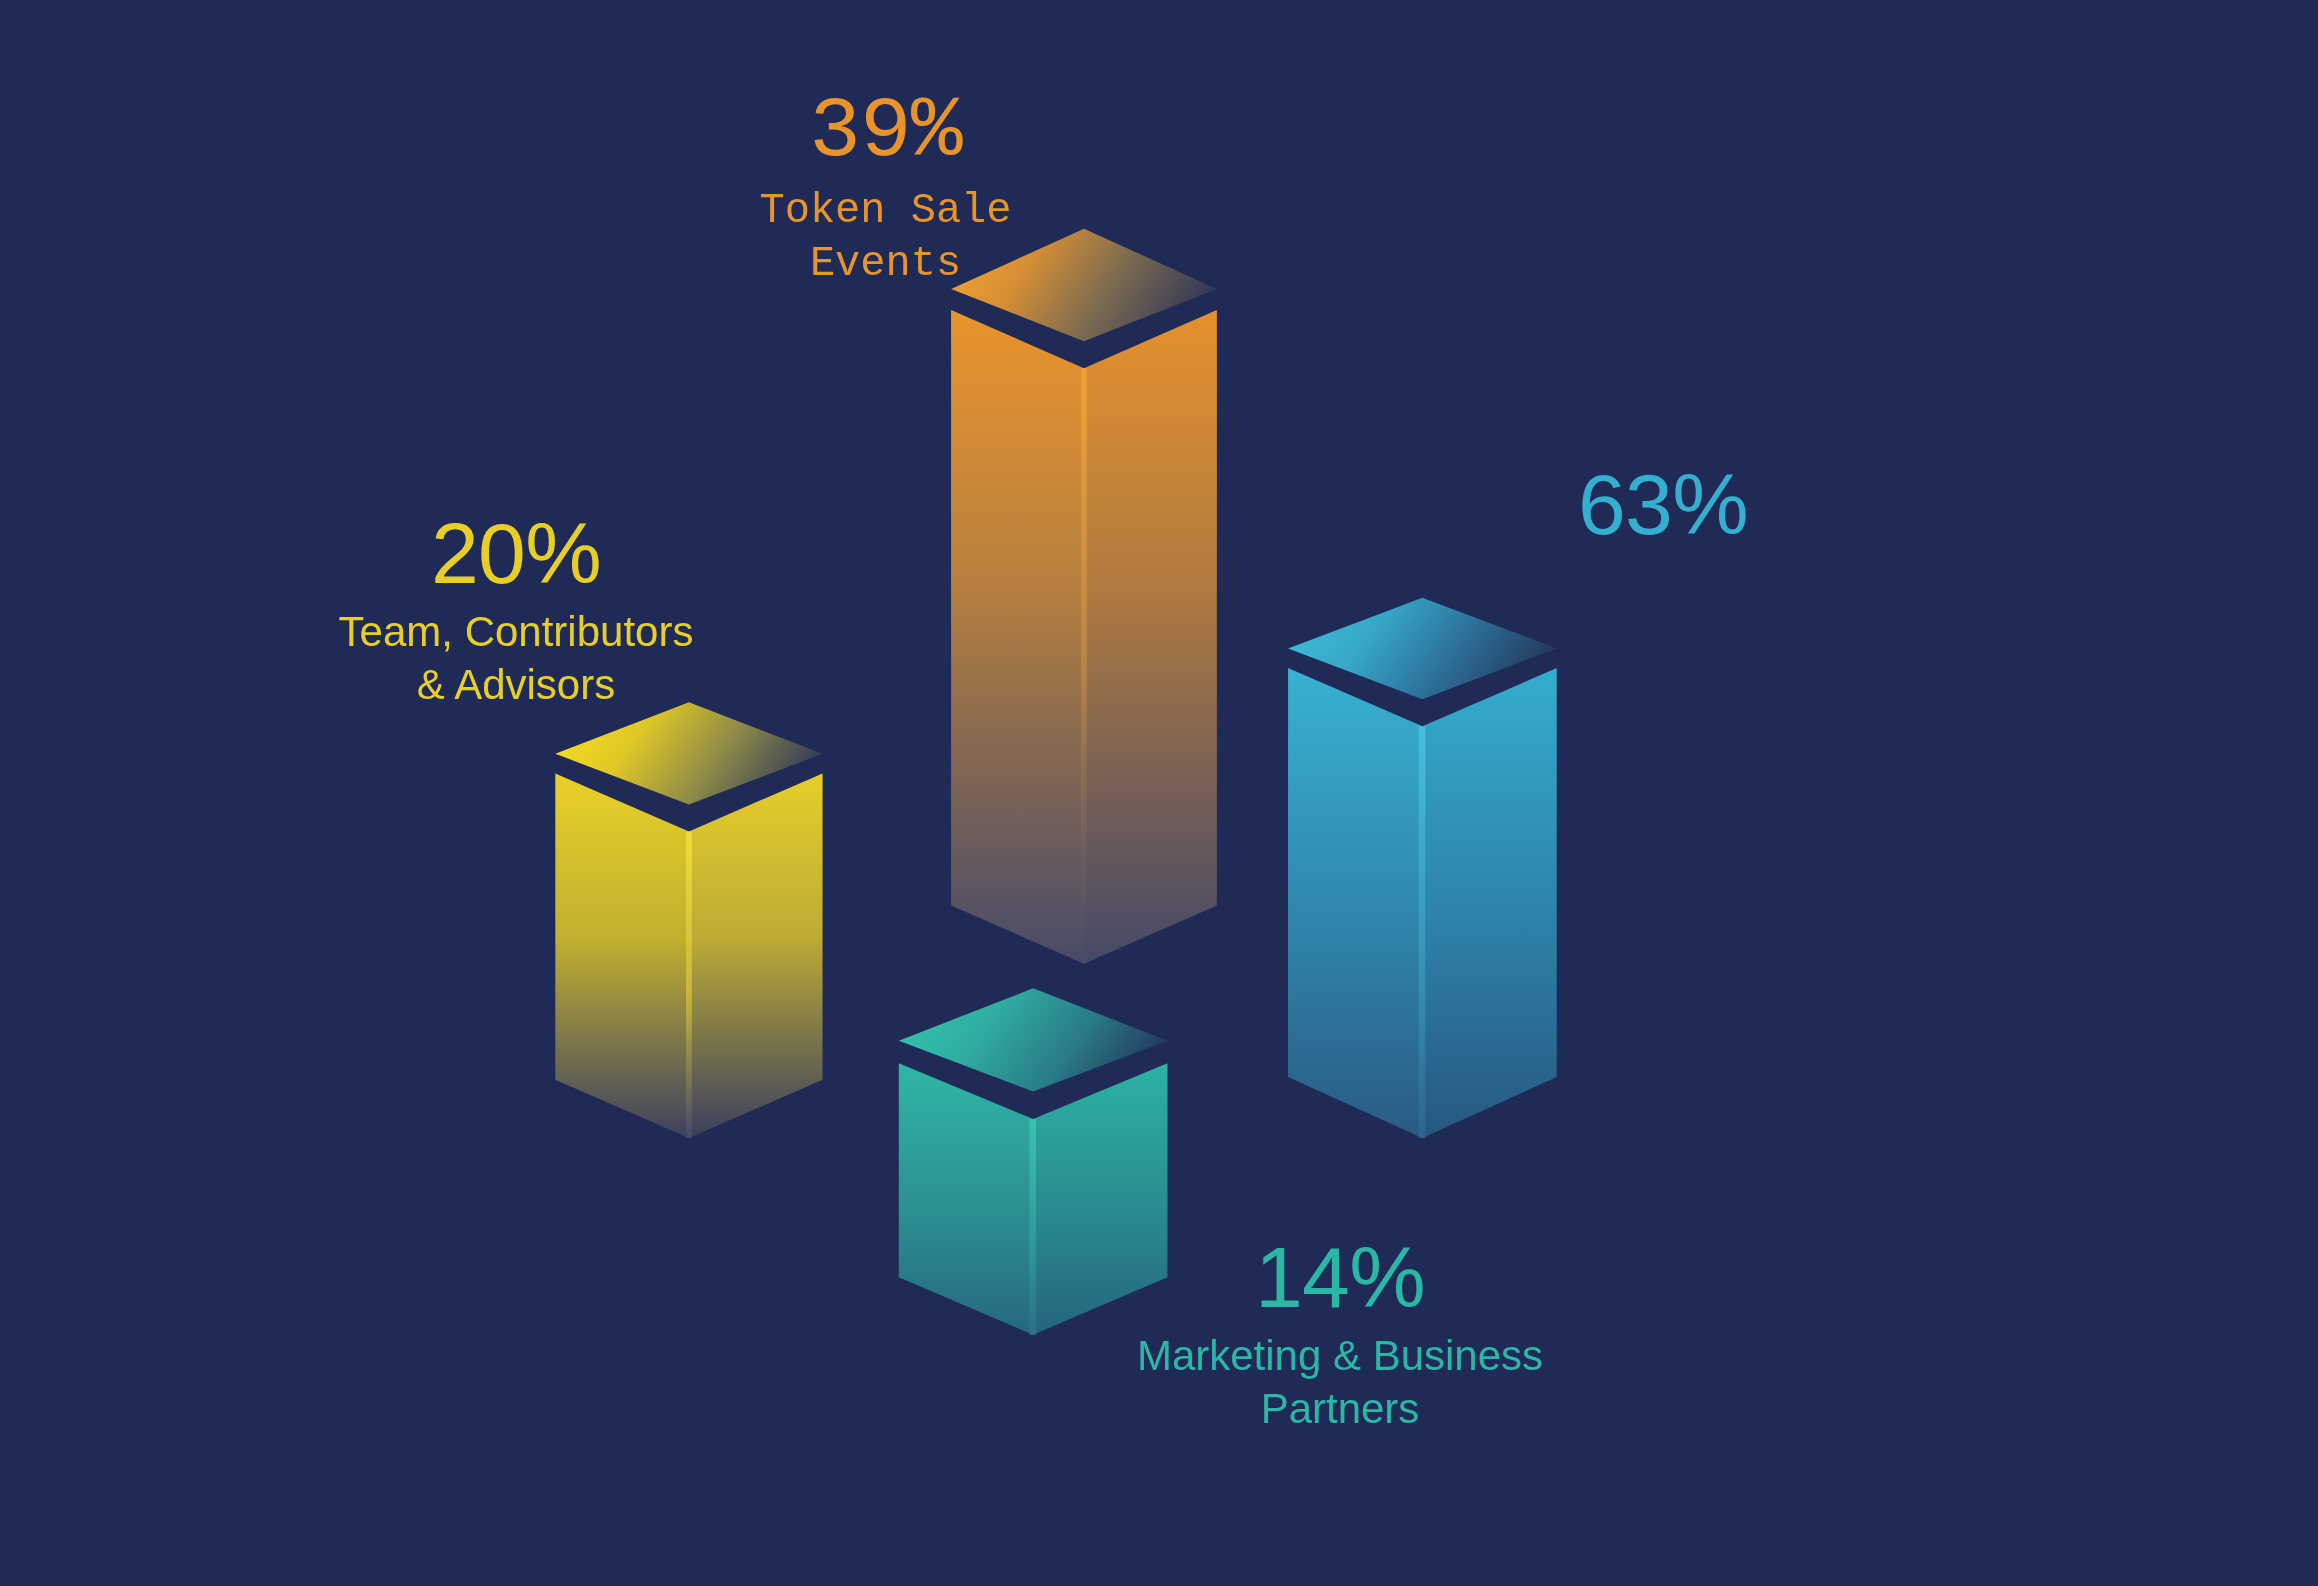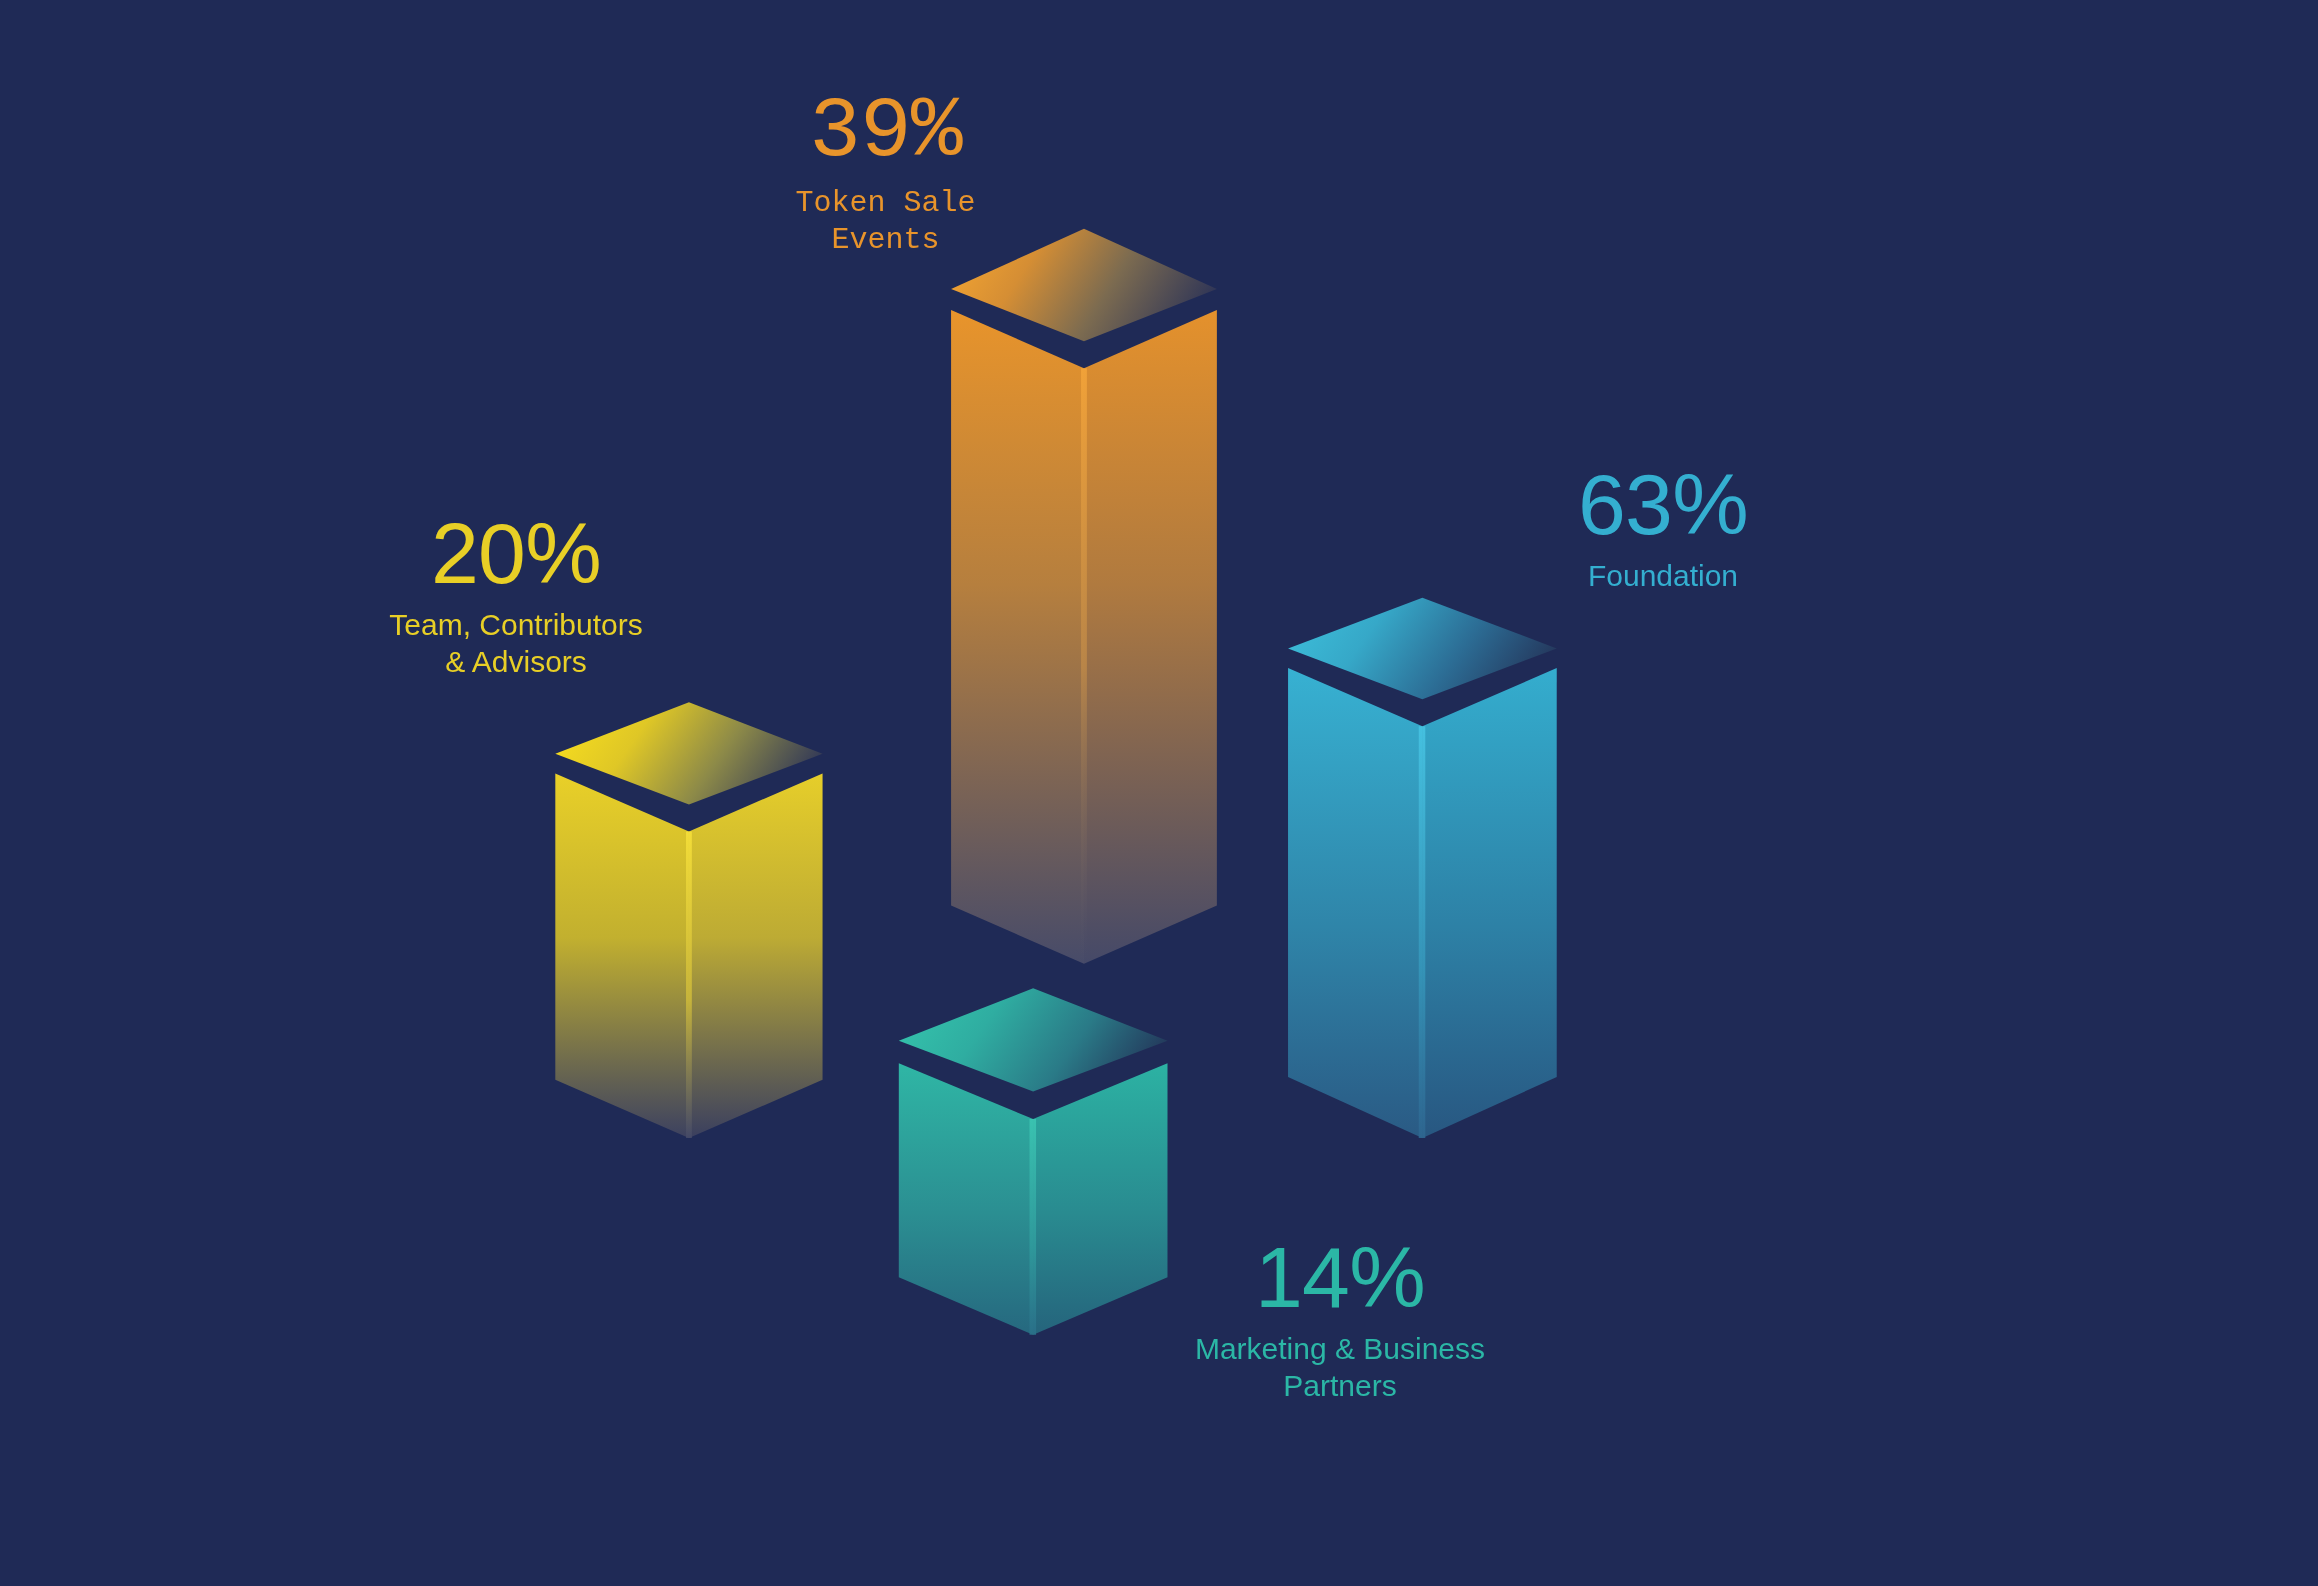--- a/index.html
+++ b/index.html
@@ -14,21 +14,21 @@
   .label{position:absolute;text-align:center;line-height:1.0;}
   .label .pct{
     display:block;
     font-size:86px;
     font-weight:400;
     letter-spacing:-0.7px;
     line-height:1.05;
   }
   .label .name{
     display:block;
-    font-size:30px;
+    font-size:42px;
     font-weight:400;
     line-height:1.26;
     margin-top:7.3px;
     white-space:pre-line;
   }
   svg{position:absolute;left:0;top:0;display:block;}
 </style>
 </head>
 <body style="background: rgb(31, 42, 86);">
 
@@ -162,21 +162,20 @@
   </div>
 
   <div class="label" style="left:269px;top:508px;width:494px;color:#e8cf26;text-align:center;">
     <span class="pct">20%</span>
     <span class="name">Team, Contributors
 &amp; Advisors</span>
   </div>
 
   <div class="label" style="left:1438px;top:459px;width:450px;color:#34afd0;">
     <span class="pct">63%</span>
-    <span class="name">Foundation</span>
   </div>
 
   <div class="label" style="left:1104px;top:1232px;width:472px;color:#2bb7a6;">
     <span class="pct">14%</span>
     <span class="name">Marketing &amp; Business
 Partners</span>
   </div>
 
 </div>
 

